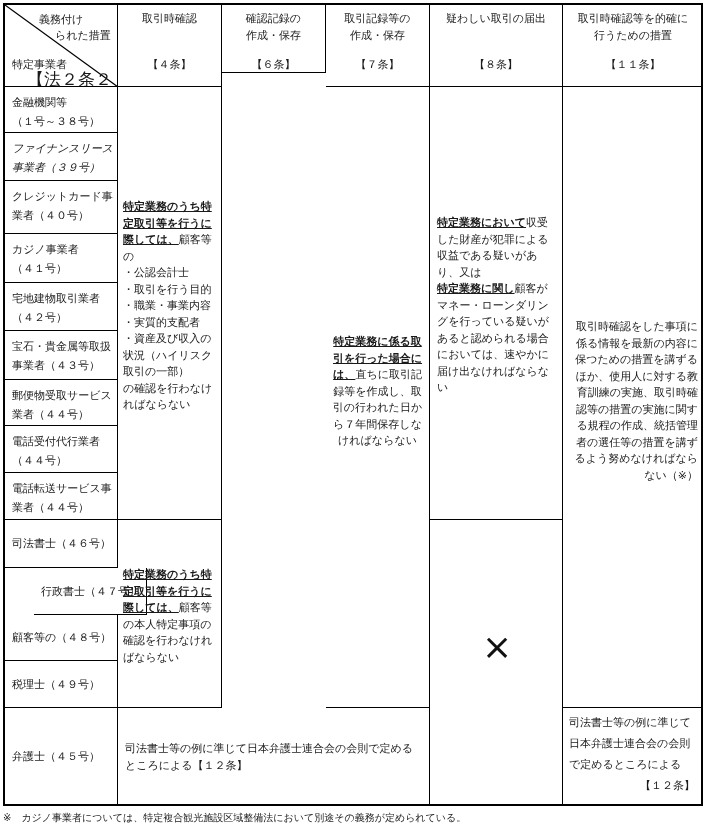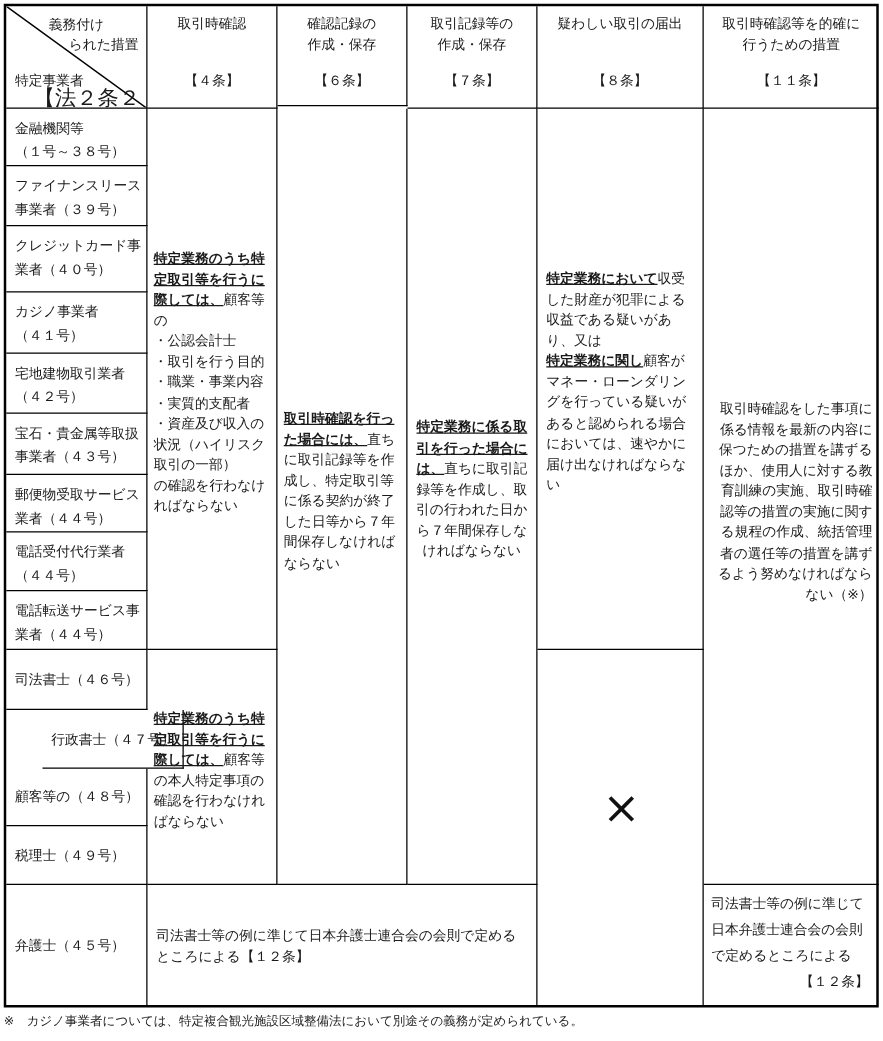--- a/index.html
+++ b/index.html
@@ -34,39 +34,39 @@
     <span class="c1">義務付け</span>
     <span class="c2">られた措置</span>
     <span class="c3">特定事業者</span>
     <span class="c4">【法２条２項】</span>
   </div>
 
   <div class="cell hd" style="left:113px;top:0;width:104px;height:82px;">
     <div class="ttl"><span>取引時確認</span><br><span></span></div>
     <div class="art">【４条】</div>
   </div>
-  <div class="cell hd" style="left:217px;top:0;width:104px;height:80px;">
+  <div class="cell hd" style="left:217px;top:0;width:104px;height:68px;">
     <div class="ttl"><span>確認記録の</span><br><span>作成・保存</span></div>
     <div class="art">【６条】</div>
   </div>
   <div class="cell hd" style="left:321px;top:0;width:104px;height:82px;">
     <div class="ttl"><span>取引記録等の</span><br><span>作成・保存</span></div>
     <div class="art">【７条】</div>
   </div>
   <div class="cell hd" style="left:425px;top:0;width:133px;height:82px;">
     <div class="ttl"><span>疑わしい取引の届出</span><br><span></span></div>
     <div class="art">【８条】</div>
   </div>
   <div class="cell hd" style="left:558px;top:0;width:140px;height:82px;border-right:none;">
     <div class="ttl"><span>取引時確認等を的確に</span><br><span>行うための措置</span></div>
     <div class="art">【１１条】</div>
   </div>
 
   <div class="cell rowlbl" style="left:0;top:82px;width:113px;height:46px;"><span>金融機関等</span><br><span>（１号～３８号）</span></div>
-  <div class="cell rowlbl" style="left:0;top:128px;width:113px;height:48px;"><span>ファイナンスリース</span><br><span>事業者（３９号）</span></div>
+  <div class="cell rowlbl" style="left:0;top:128px;width:113px;height:48px;font-style:italic;"><span>ファイナンスリース</span><br><span>事業者（３９号）</span></div>
   <div class="cell rowlbl" style="left:0;top:176px;width:113px;height:53px;"><span>クレジットカード事</span><br><span>業者（４０号）</span></div>
   <div class="cell rowlbl" style="left:0;top:229px;width:113px;height:49px;"><span>カジノ事業者</span><br><span>（４１号）</span></div>
   <div class="cell rowlbl" style="left:0;top:278px;width:113px;height:48px;"><span>宅地建物取引業者</span><br><span>（４２号）</span></div>
   <div class="cell rowlbl" style="left:0;top:326px;width:113px;height:49px;"><span>宝石・貴金属等取扱</span><br><span>事業者（４３号）</span></div>
   <div class="cell rowlbl" style="left:0;top:375px;width:113px;height:46px;"><span>郵便物受取サービス</span><br><span>業者（４４号）</span></div>
   <div class="cell rowlbl" style="left:0;top:421px;width:113px;height:47px;"><span>電話受付代行業者</span><br><span>（４４号）</span></div>
   <div class="cell rowlbl" style="left:0;top:468px;width:113px;height:47px;"><span>電話転送サービス事</span><br><span>業者（４４号）</span></div>
   <div class="cell rowlbl single" style="left:0;top:515px;width:113px;height:48px;">
       <span>司法書士（４６号）</span>
     </div>
@@ -94,25 +94,20 @@
       <span>の確認を行わなければならない</span>
     </div>
   </div>
 
   <div class="cell" style="left:113px;top:515px;width:104px;height:188px;">
     <div class="body-txt" style="padding-top:47px;">
       <span class="u">特定業務のうち特定取引等を行うに際しては、</span><span>顧客等の本人特定事項の確認を行わなければならない</span>
     </div>
   </div>
 
-  <div class="cell" style="left:217px;top:82px;width:104px;height:621px;">
-    <div class="body-txt" style="padding-top:240px;">
-      <span class="u">取引時確認を行った場合には、</span><span>直ちに取引記録等を作成し、特定取引等に係る契約が終了した日等から７年間保存しなければならない</span>
-    </div>
-  </div>
 
   <div class="cell" style="left:321px;top:82px;width:104px;height:621px;text-align:center;">
     <div class="body-txt" style="padding-top:247px;">
       <span class="u">特定業務に係る取引を行った場合には、</span><span>直ちに取引記録等を作成し、取引の行われた日から７年間保存しなければならない</span>
     </div>
   </div>
 
   <div class="cell" style="left:425px;top:82px;width:133px;height:433px;">
     <div class="body-txt" style="padding-top:128px;padding-left:7px;">
       <span class="u">特定業務において</span><span>収受した財産が犯罪による収益である疑いがあり、又は</span><br>

